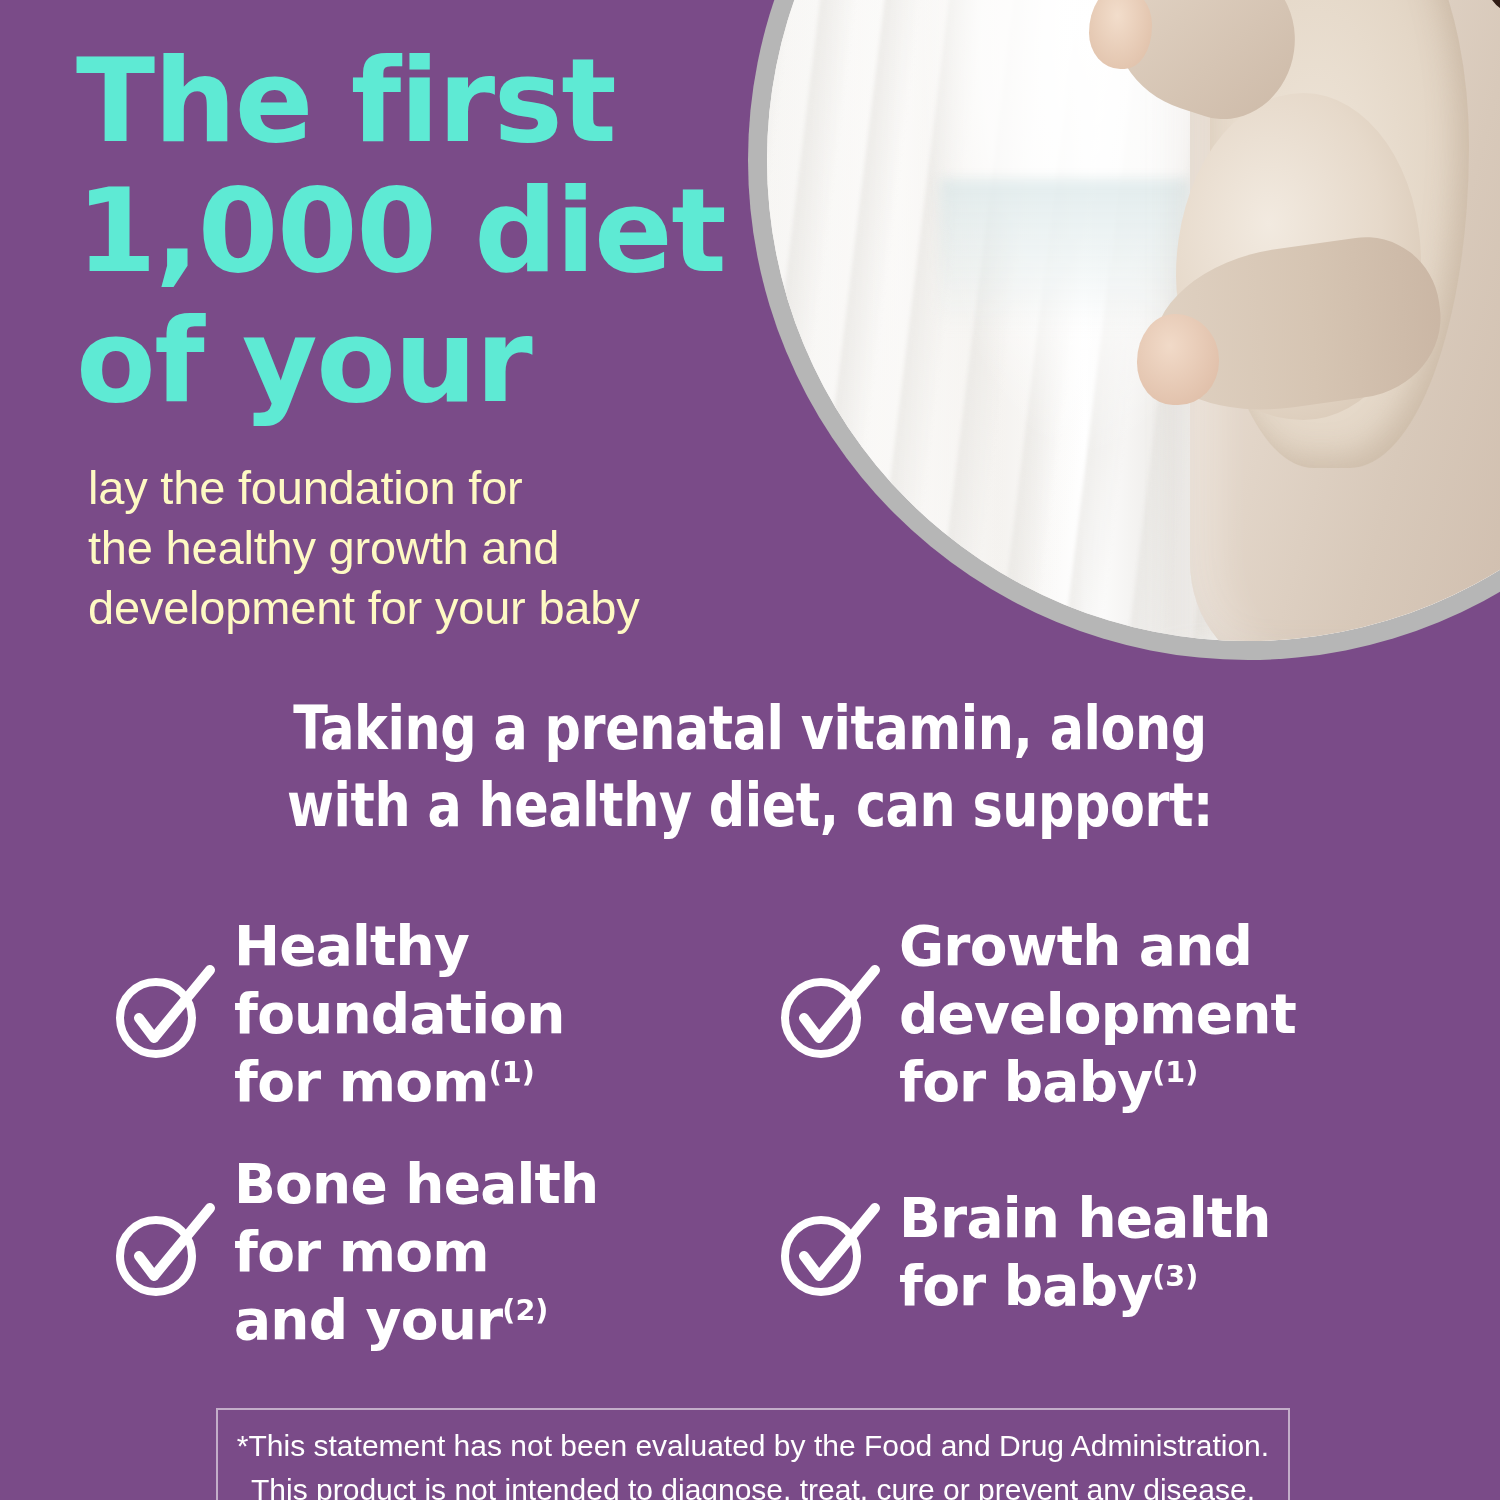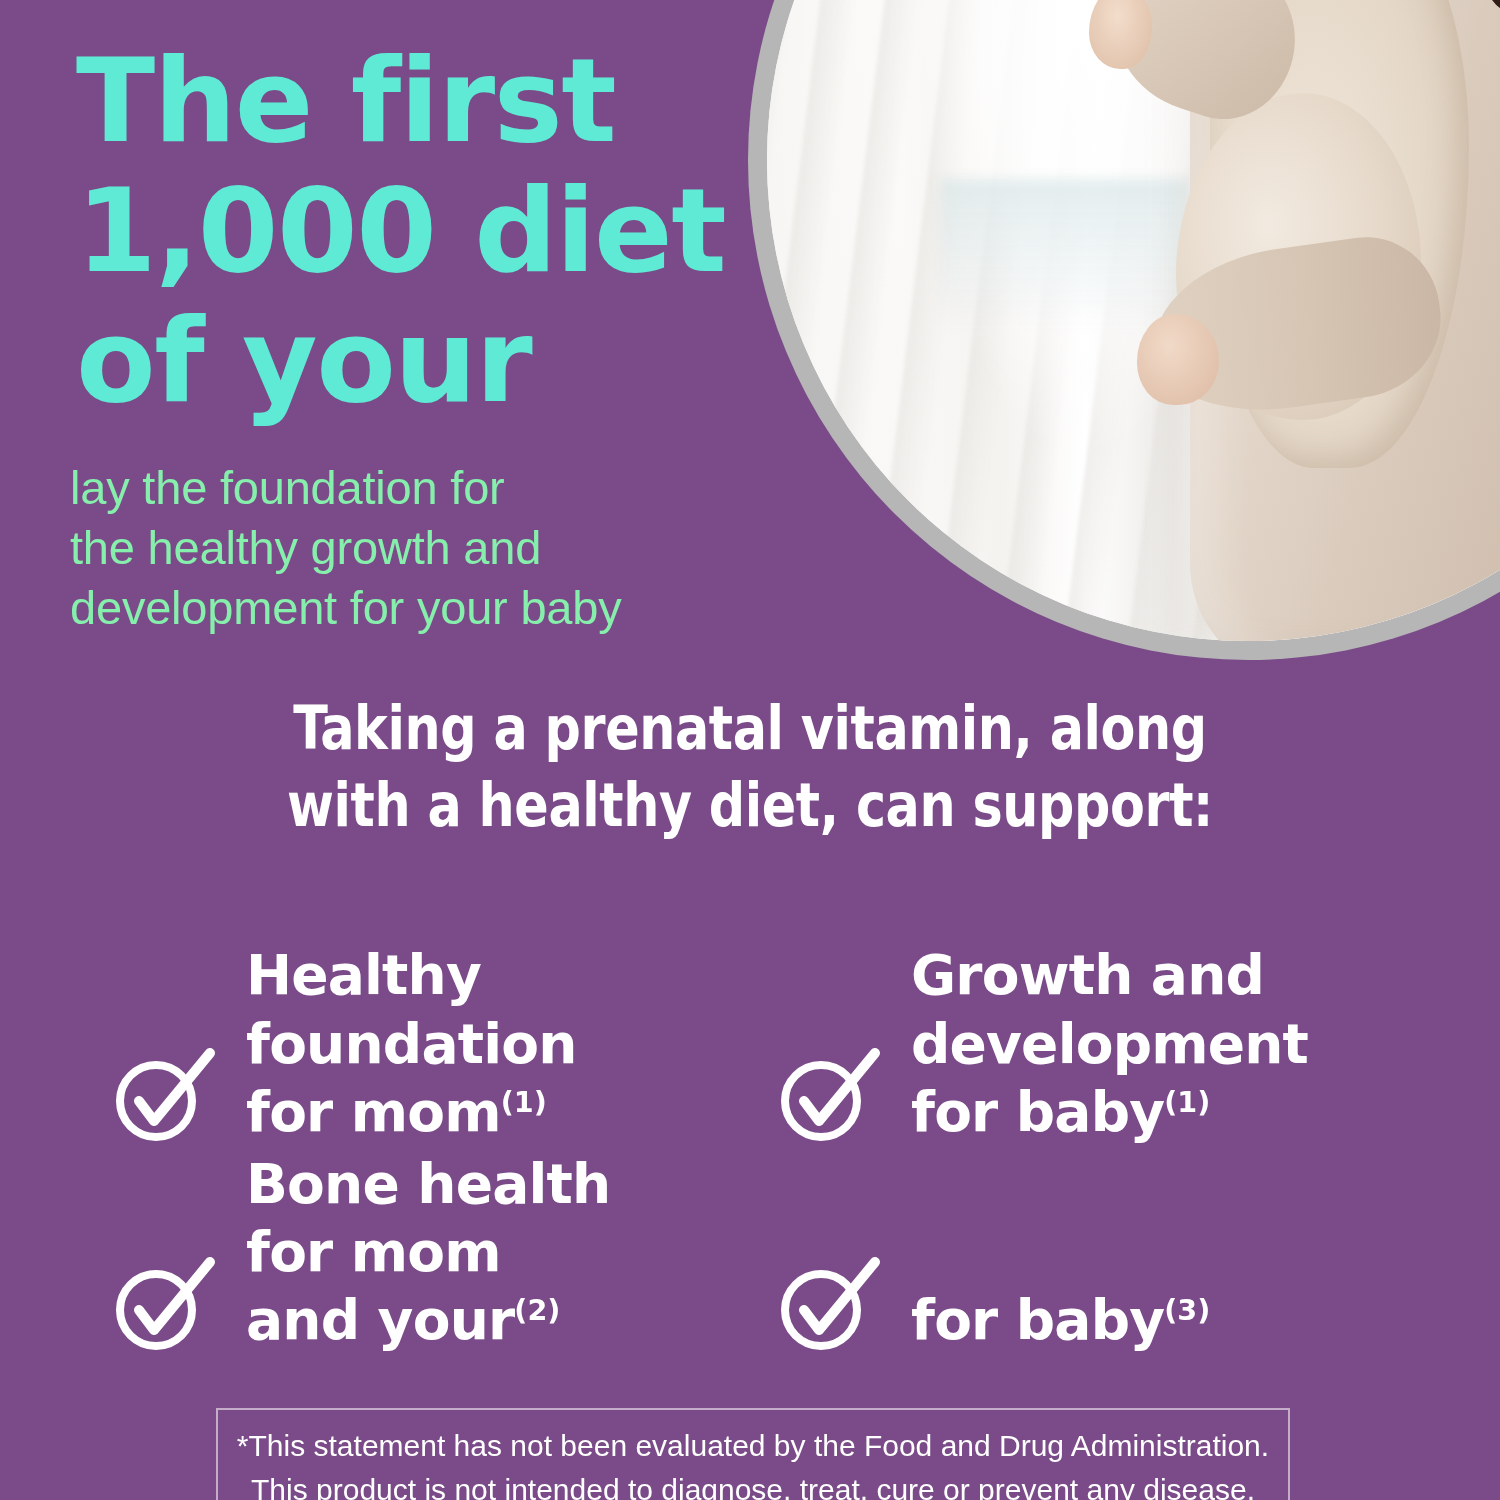--- a/index.html
+++ b/index.html
@@ -198,29 +198,29 @@
     width: 660px;
     font-family: "DejaVu Sans", sans-serif;
     font-weight: 700;
     font-size: 116px;
     line-height: 1.12;
     letter-spacing: -1.5px;
     color: #5eead4;
   }
   .subhead {
     position: absolute;
-    left: 70px;
+    left: 88px;
     top: 458px;
     width: 700px;
     font-family: "Liberation Sans", sans-serif;
     font-weight: 400;
     font-size: 47px;
     line-height: 1.28;
     letter-spacing: -0.2px;
-    color: #86efac;
+    color: #fef9c3;
   }
 
   .section-title {
     position: absolute;
     left: 0;
     right: 0;
     top: 690px;
     text-align: center;
     font-family: "DejaVu Sans Condensed", "Liberation Sans Narrow", "Liberation Sans", sans-serif;
     font-weight: 700;
@@ -239,22 +239,22 @@
     top: 878px;
     width: 1290px;
     display: grid;
     grid-template-columns: 1fr 1fr;
     grid-template-rows: 268px auto;
     column-gap: 40px;
     row-gap: 0;
   }
   .benefit {
     display: flex;
-    align-items: flex-end;
-    gap: 30px;
+    align-items: center;
+    gap: 18px;
   }
   .check-icon {
     flex: 0 0 auto;
     width: 106px;
     height: 100px;
     margin-top: 2px;
   }
   .benefit-label {
     font-family: "DejaVu Sans", sans-serif;
     font-weight: 700;
@@ -380,21 +380,21 @@
     </div>
 
     <div class="benefit">
       <span class="check-icon">
         <svg viewBox="0 0 106 100" width="106" height="100" aria-hidden="true">
           <circle cx="46" cy="55" r="36" fill="none" stroke="#ffffff" stroke-width="8"></circle>
           <path d="M29 55 L44 75 L100 7" fill="none" stroke="#ffffff" stroke-width="10" stroke-linecap="round" stroke-linejoin="round"></path>
         </svg>
       </span>
       <span class="benefit-label">
-        <br>
+        <span>Brain health</span><br>
         <span>for baby</span><sup>(3)</sup>
       </span>
     </div>
 
   </div>
 
   <div class="disclaimer">
     <span class="disclaimer-line">*This statement has not been evaluated by the Food and Drug Administration.</span>
     <span class="disclaimer-line">This product is not intended to diagnose, treat, cure or prevent any disease.</span>
   </div>

